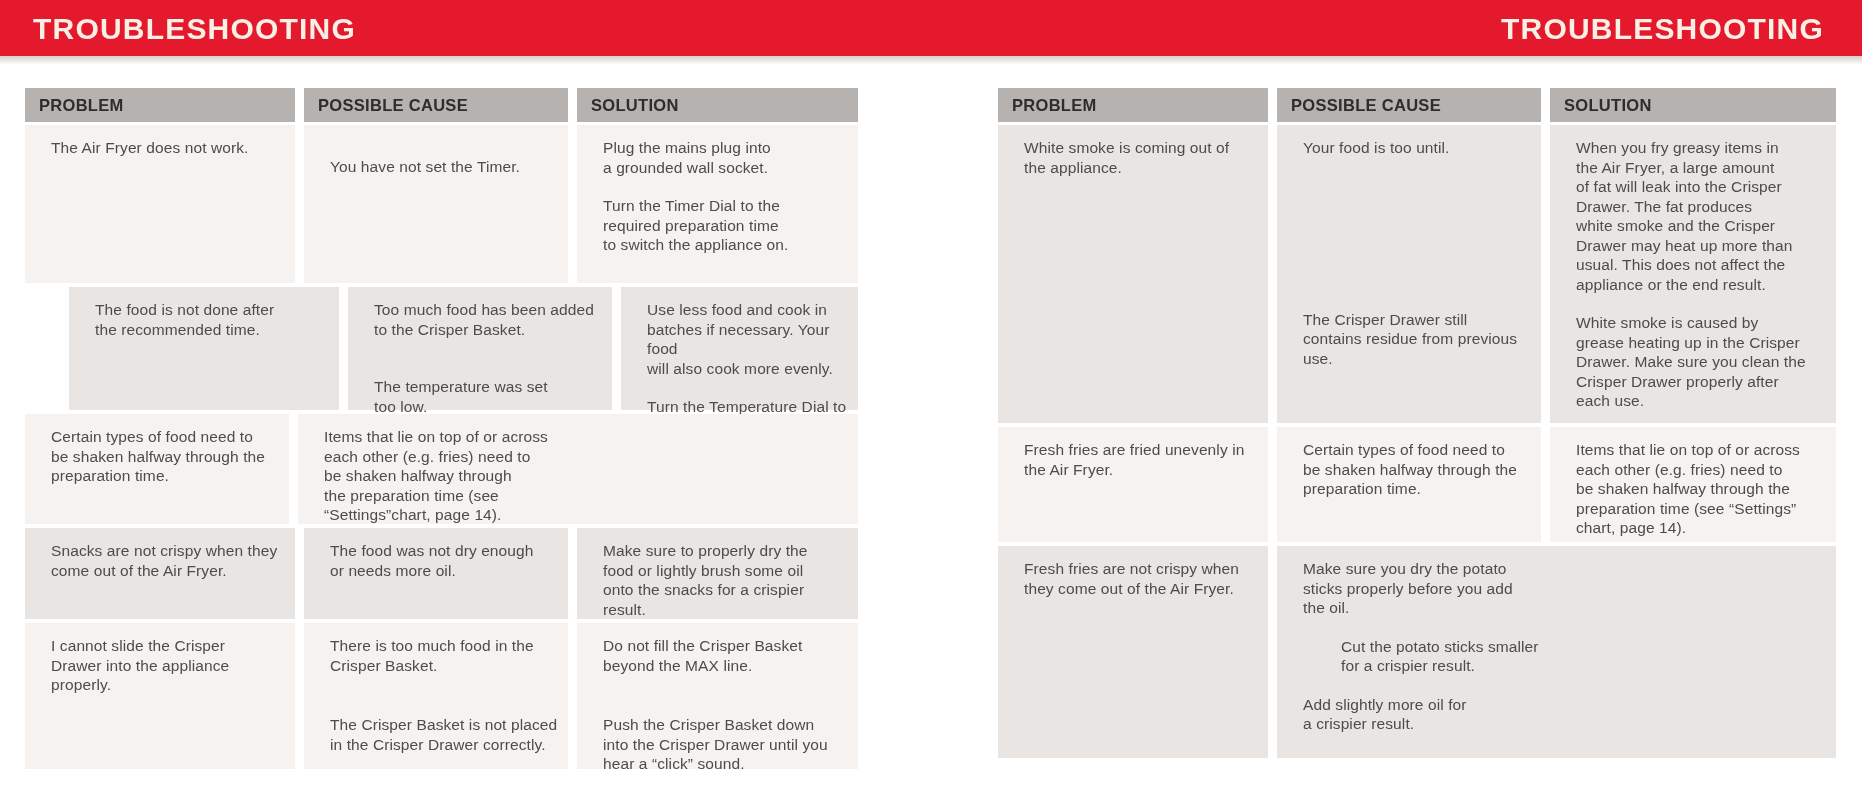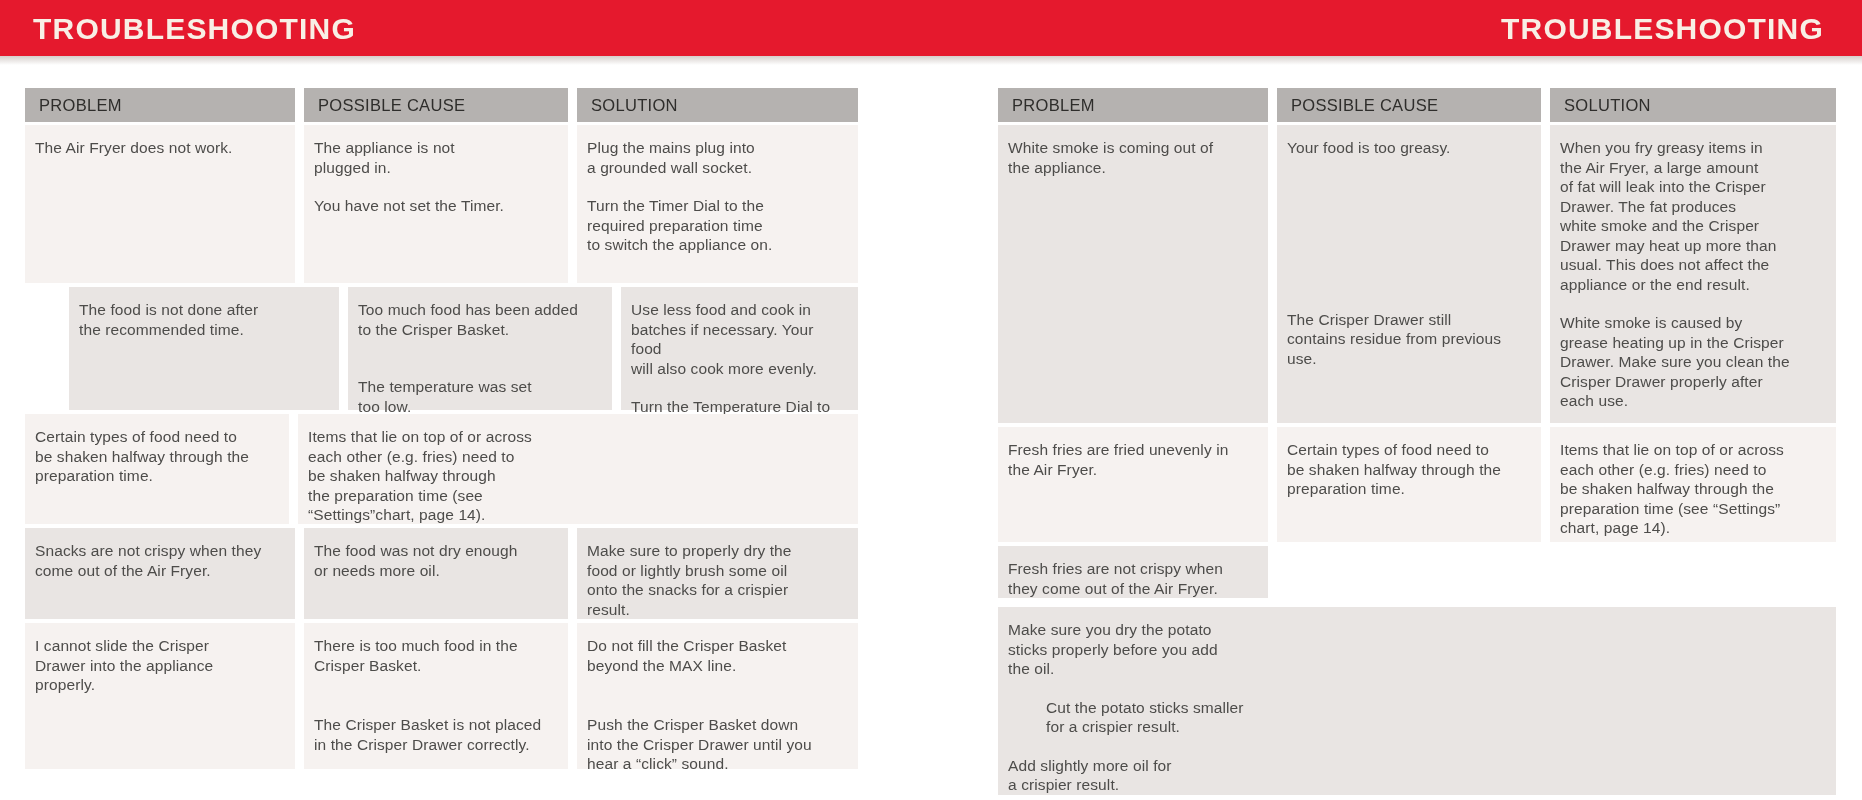--- a/index.html
+++ b/index.html
@@ -32,28 +32,28 @@
   .banner-shadow{
     position:absolute;left:0;top:56px;width:1862px;height:9px;
     background:linear-gradient(to bottom,#d6cfcc,#ffffff);
   }
   .tbl{position:absolute;top:88px;}
   .tbl-left{left:25px;width:833px;}
   .tbl-right{left:998px;width:838px;}
   .thead{display:flex;gap:9px;height:34px;margin-bottom:3px;}
   .hcell{
     background:var(--header-bg);color:var(--header-text);
-    font-size:16.5px;font-weight:400;letter-spacing:0.3px;
+    font-size:16.5px;font-weight:700;letter-spacing:0.3px;
     display:flex;align-items:center;padding-left:14px;
   }
   .c1{width:270px;}
   .c2{width:264px;}
   .c3{flex:1;}
   .trow{display:flex;gap:9px;margin-bottom:4px;}
-  .cell{padding:13px 10px 0 10px;}
+  .cell{padding:13px 10px 0 26px;}
   .tbl-left  .rows .trow:nth-child(odd)  .cell{background:var(--row-light);}
   .tbl-left  .rows .trow:nth-child(even) .cell{background:var(--row-gray);}
   .tbl-right .rows .trow:nth-child(odd)  .cell{background:var(--row-gray);}
   .tbl-right .rows .trow:nth-child(even) .cell{background:var(--row-light);}
   .para{
     margin:0;white-space:pre-line;
     font-size:15.5px;line-height:19.5px;letter-spacing:0.1px;
     color:var(--text);
   }
 </style>
@@ -71,22 +71,20 @@
       <div class="hcell c1">PROBLEM</div>
       <div class="hcell c2">POSSIBLE CAUSE</div>
       <div class="hcell c3">SOLUTION</div>
     </div>
     <div class="rows">
       <div class="trow" style="height: 158px;">
         <div class="cell c1">
           <p class="para">The Air Fryer does not work.</p>
         </div>
         <div class="cell c2">
-          <p class="para">The appliance is not
-plugged in.</p>
           <p class="para" style="margin-top: 19px;">You have not set the Timer.</p>
         </div>
         <div class="cell c3">
           <p class="para">Plug the mains plug into
 a grounded wall socket.</p>
           <p class="para" style="margin-top: 19px;">Turn the Timer Dial to the
 required preparation time
 to switch the appliance on.</p>
         </div>
       </div>
@@ -168,21 +166,21 @@
       <div class="hcell c2">POSSIBLE CAUSE</div>
       <div class="hcell c3">SOLUTION</div>
     </div>
     <div class="rows">
       <div class="trow" style="height: 298px;">
         <div class="cell c1">
           <p class="para">White smoke is coming out of
 the appliance.</p>
         </div>
         <div class="cell c2">
-          <p class="para">Your food is too greasy.</p>
+          <p class="para">Your food is too until.</p>
           <p class="para" style="margin-top: 152px;">The Crisper Drawer still
 contains residue from previous
 use.</p>
         </div>
         <div class="cell c3">
           <p class="para">When you fry greasy items in
 the Air Fryer, a large amount
 of fat will leak into the Crisper
 Drawer. The fat produces
 white smoke and the Crisper
@@ -207,21 +205,21 @@
 preparation time.</p>
         </div>
         <div class="cell c3">
           <p class="para">Items that lie on top of or across
 each other (e.g. fries) need to
 be shaken halfway through the
 preparation time (see “Settings”
 chart, page 14).</p>
         </div>
       </div>
-      <div class="trow" style="height: 212px; flex-direction: column;">
+      <div class="trow" style="height: 212px;">
         <div class="cell c1">
           <p class="para">Fresh fries are not crispy when
 they come out of the Air Fryer.</p>
         </div>
         <div class="cell c3">
           <p class="para">Make sure you dry the potato
 sticks properly before you add
 the oil.</p>
           <p class="para" style="margin-top: 19px; margin-left: 38px;">Cut the potato sticks smaller
 for a crispier result.</p>

